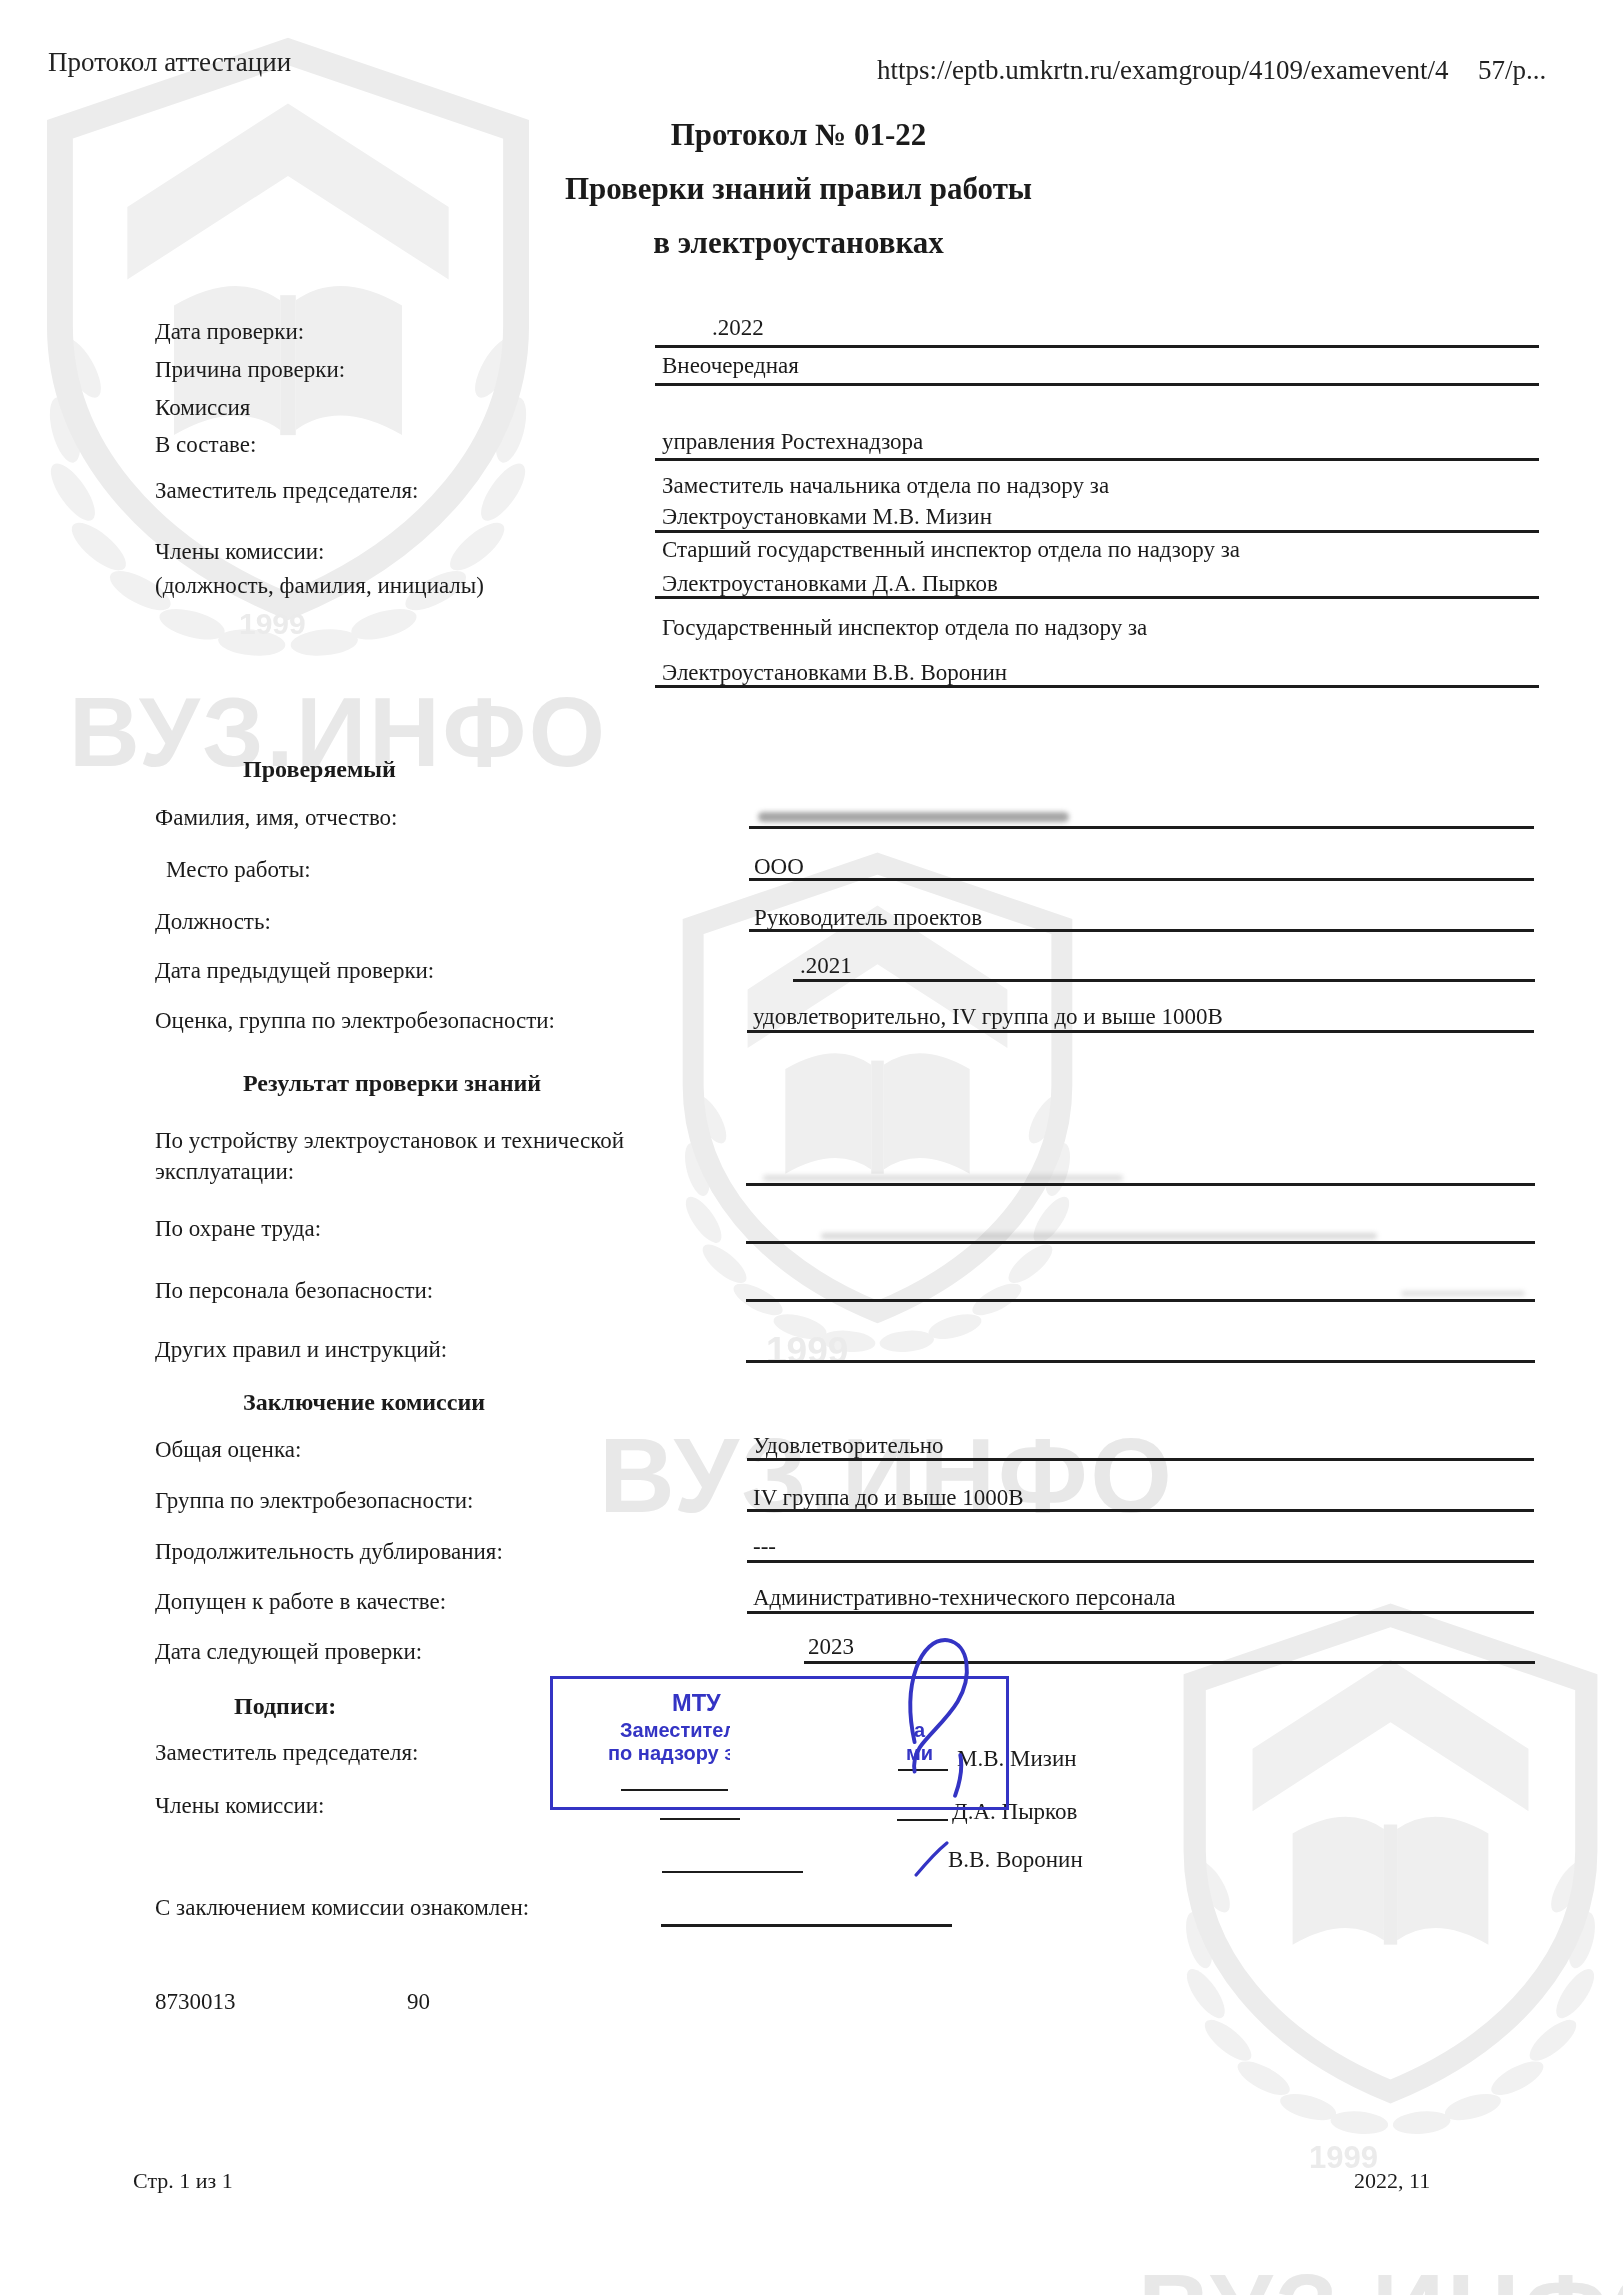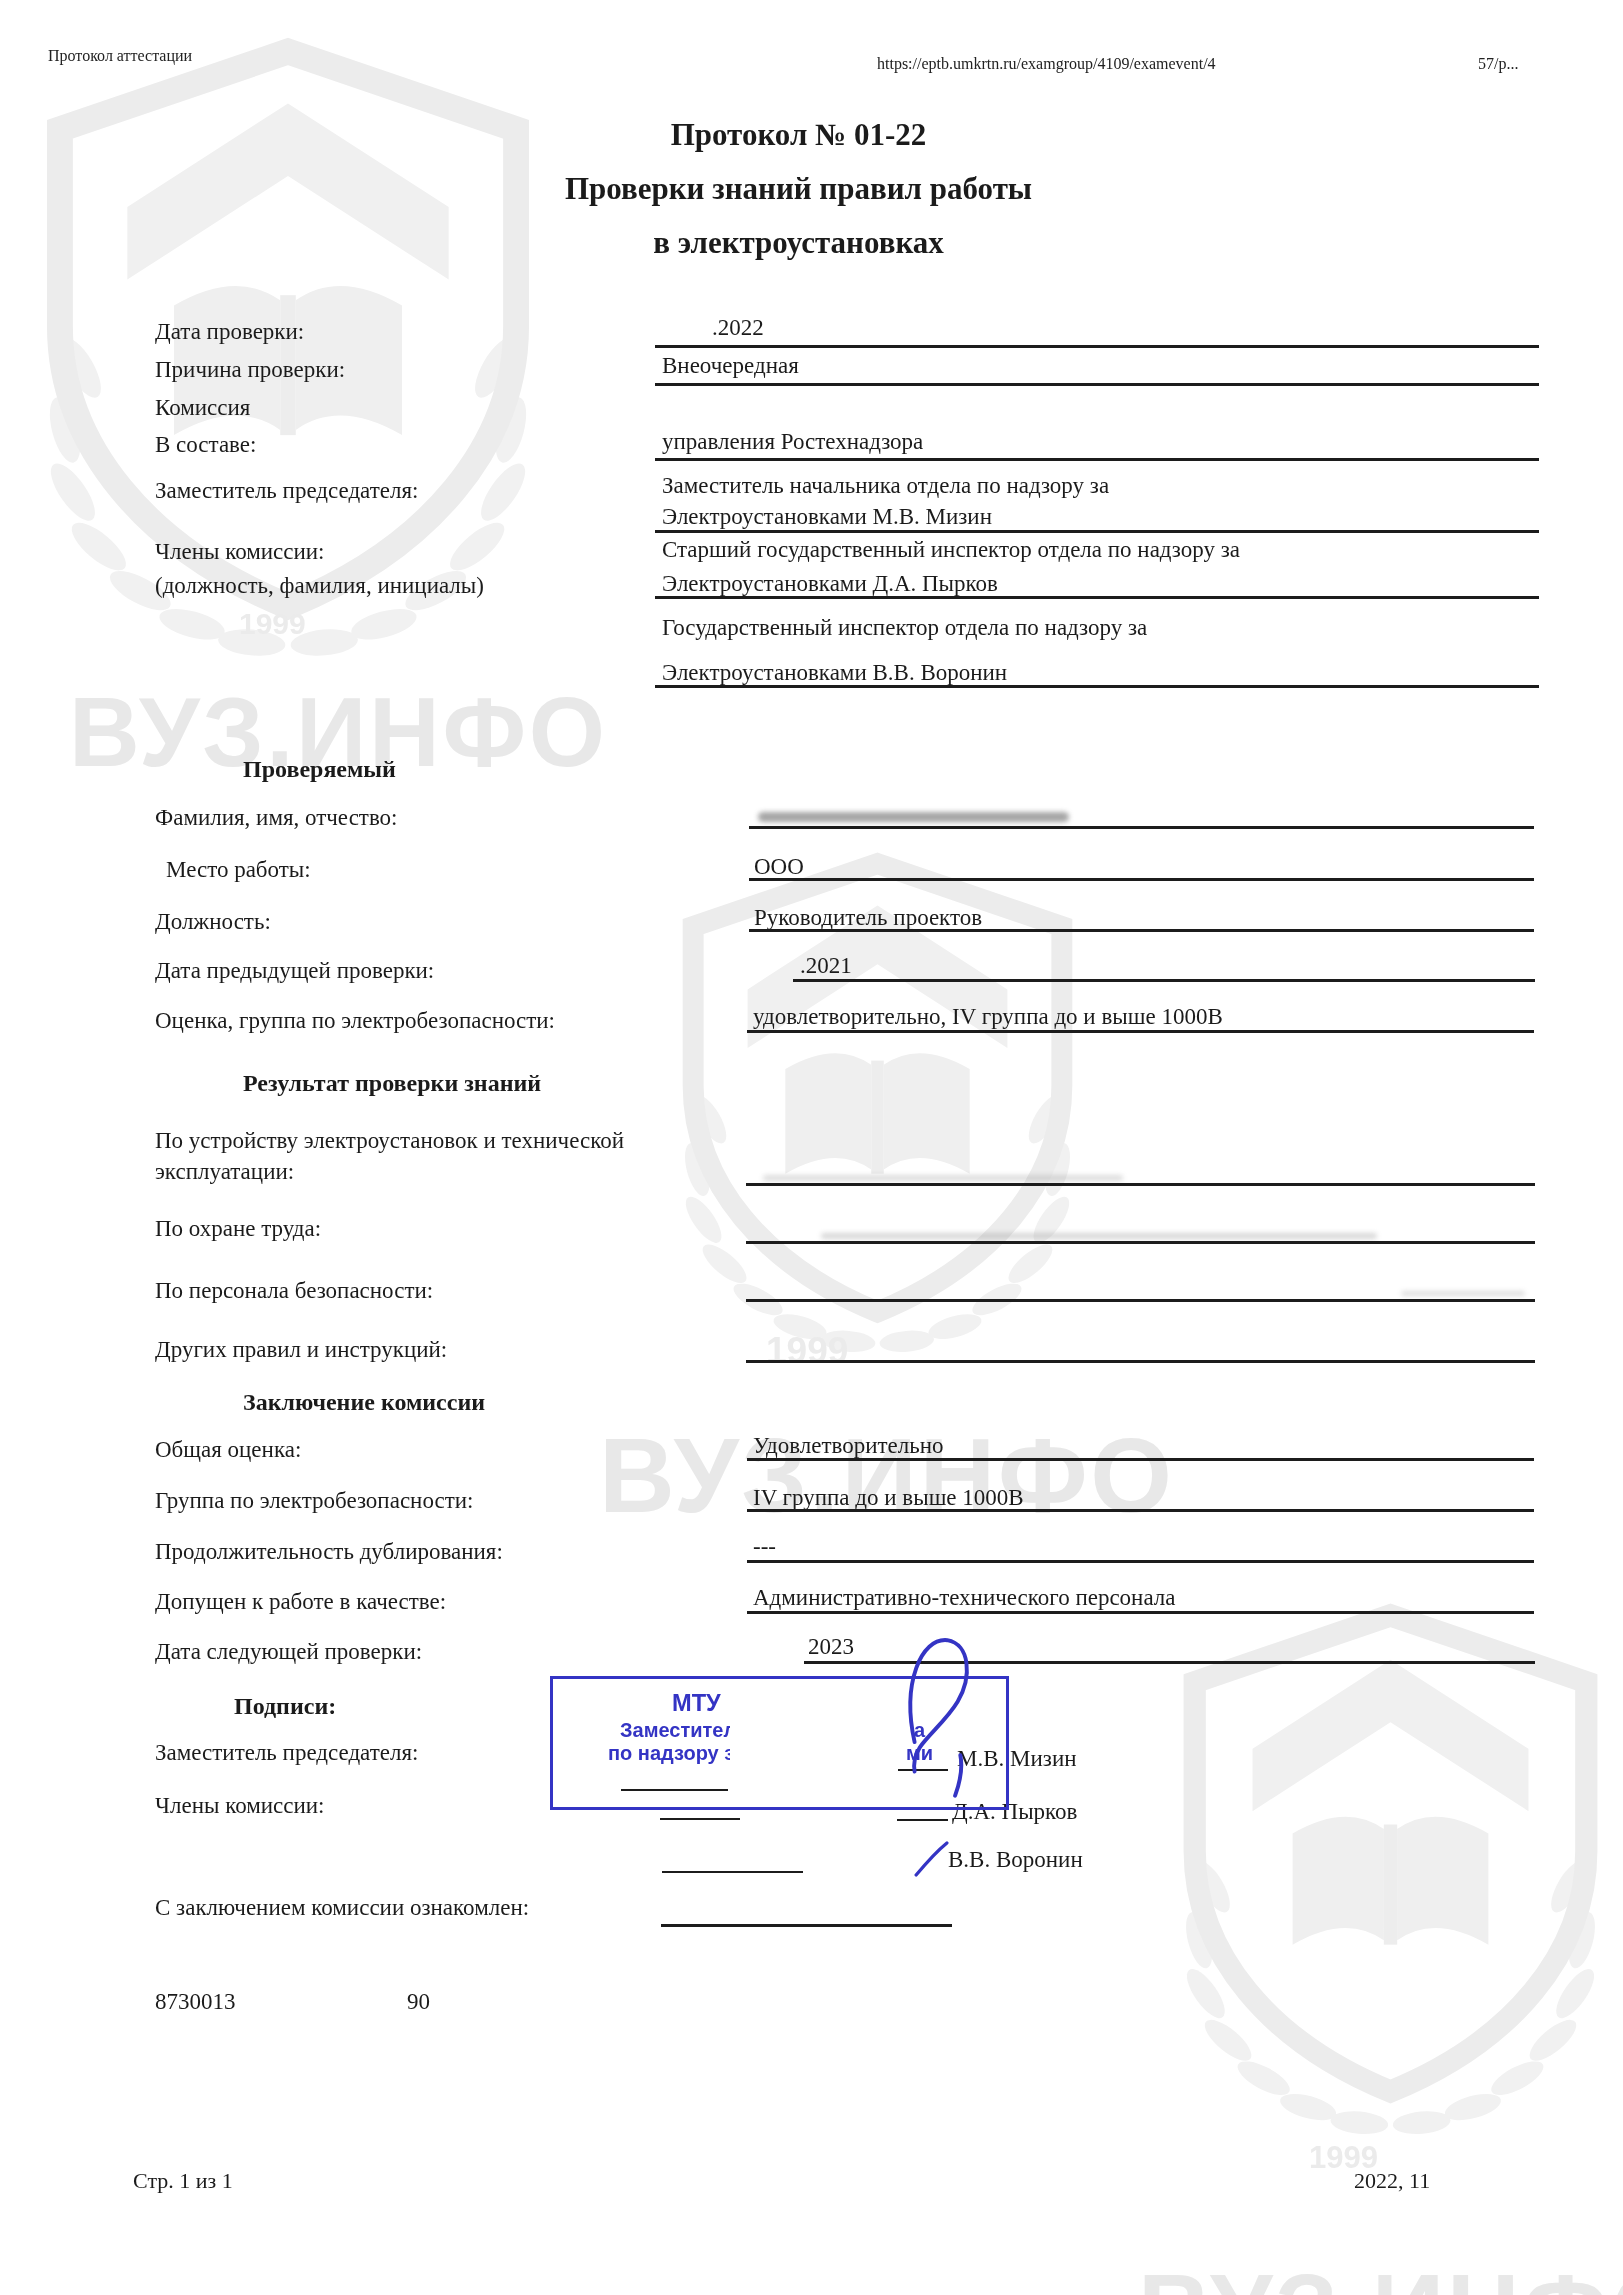--- a/index.html
+++ b/index.html
@@ -6,21 +6,21 @@
   .page{
     position:relative;
     width:1623px;height:2295px;
     background:#ffffff;
     overflow:hidden;
     font-family:"Liberation Serif","DejaVu Serif",serif;
     color:#1b1b1b;
   }
   .abs{position:absolute;white-space:nowrap;}
   .lbl,.val{font-size:23px;line-height:1.1;}
-  .hdr{font-size:16px;color:#222;}
+  .hdr{font-size:27px;color:#222;}
   .title-line{font-size:31px;font-weight:bold;width:1113px;text-align:center;}
   .sec{font-size:24px;font-weight:bold;}
   .fline{position:absolute;height:2.6px;background:#1c1c1c;}
   .fline.thin{height:2px;}
   .smudge{position:absolute;background:#8f8f8f;border-radius:5.2px;filter:blur(2.6px);}
   .wm-brand{
     position:absolute;font-family:Liberation Sans, sans-serif;
     font-weight:bold;color:#e8e8e8;letter-spacing:2.6px;line-height:1;margin-top:35px;
   }
   .wm-year{

